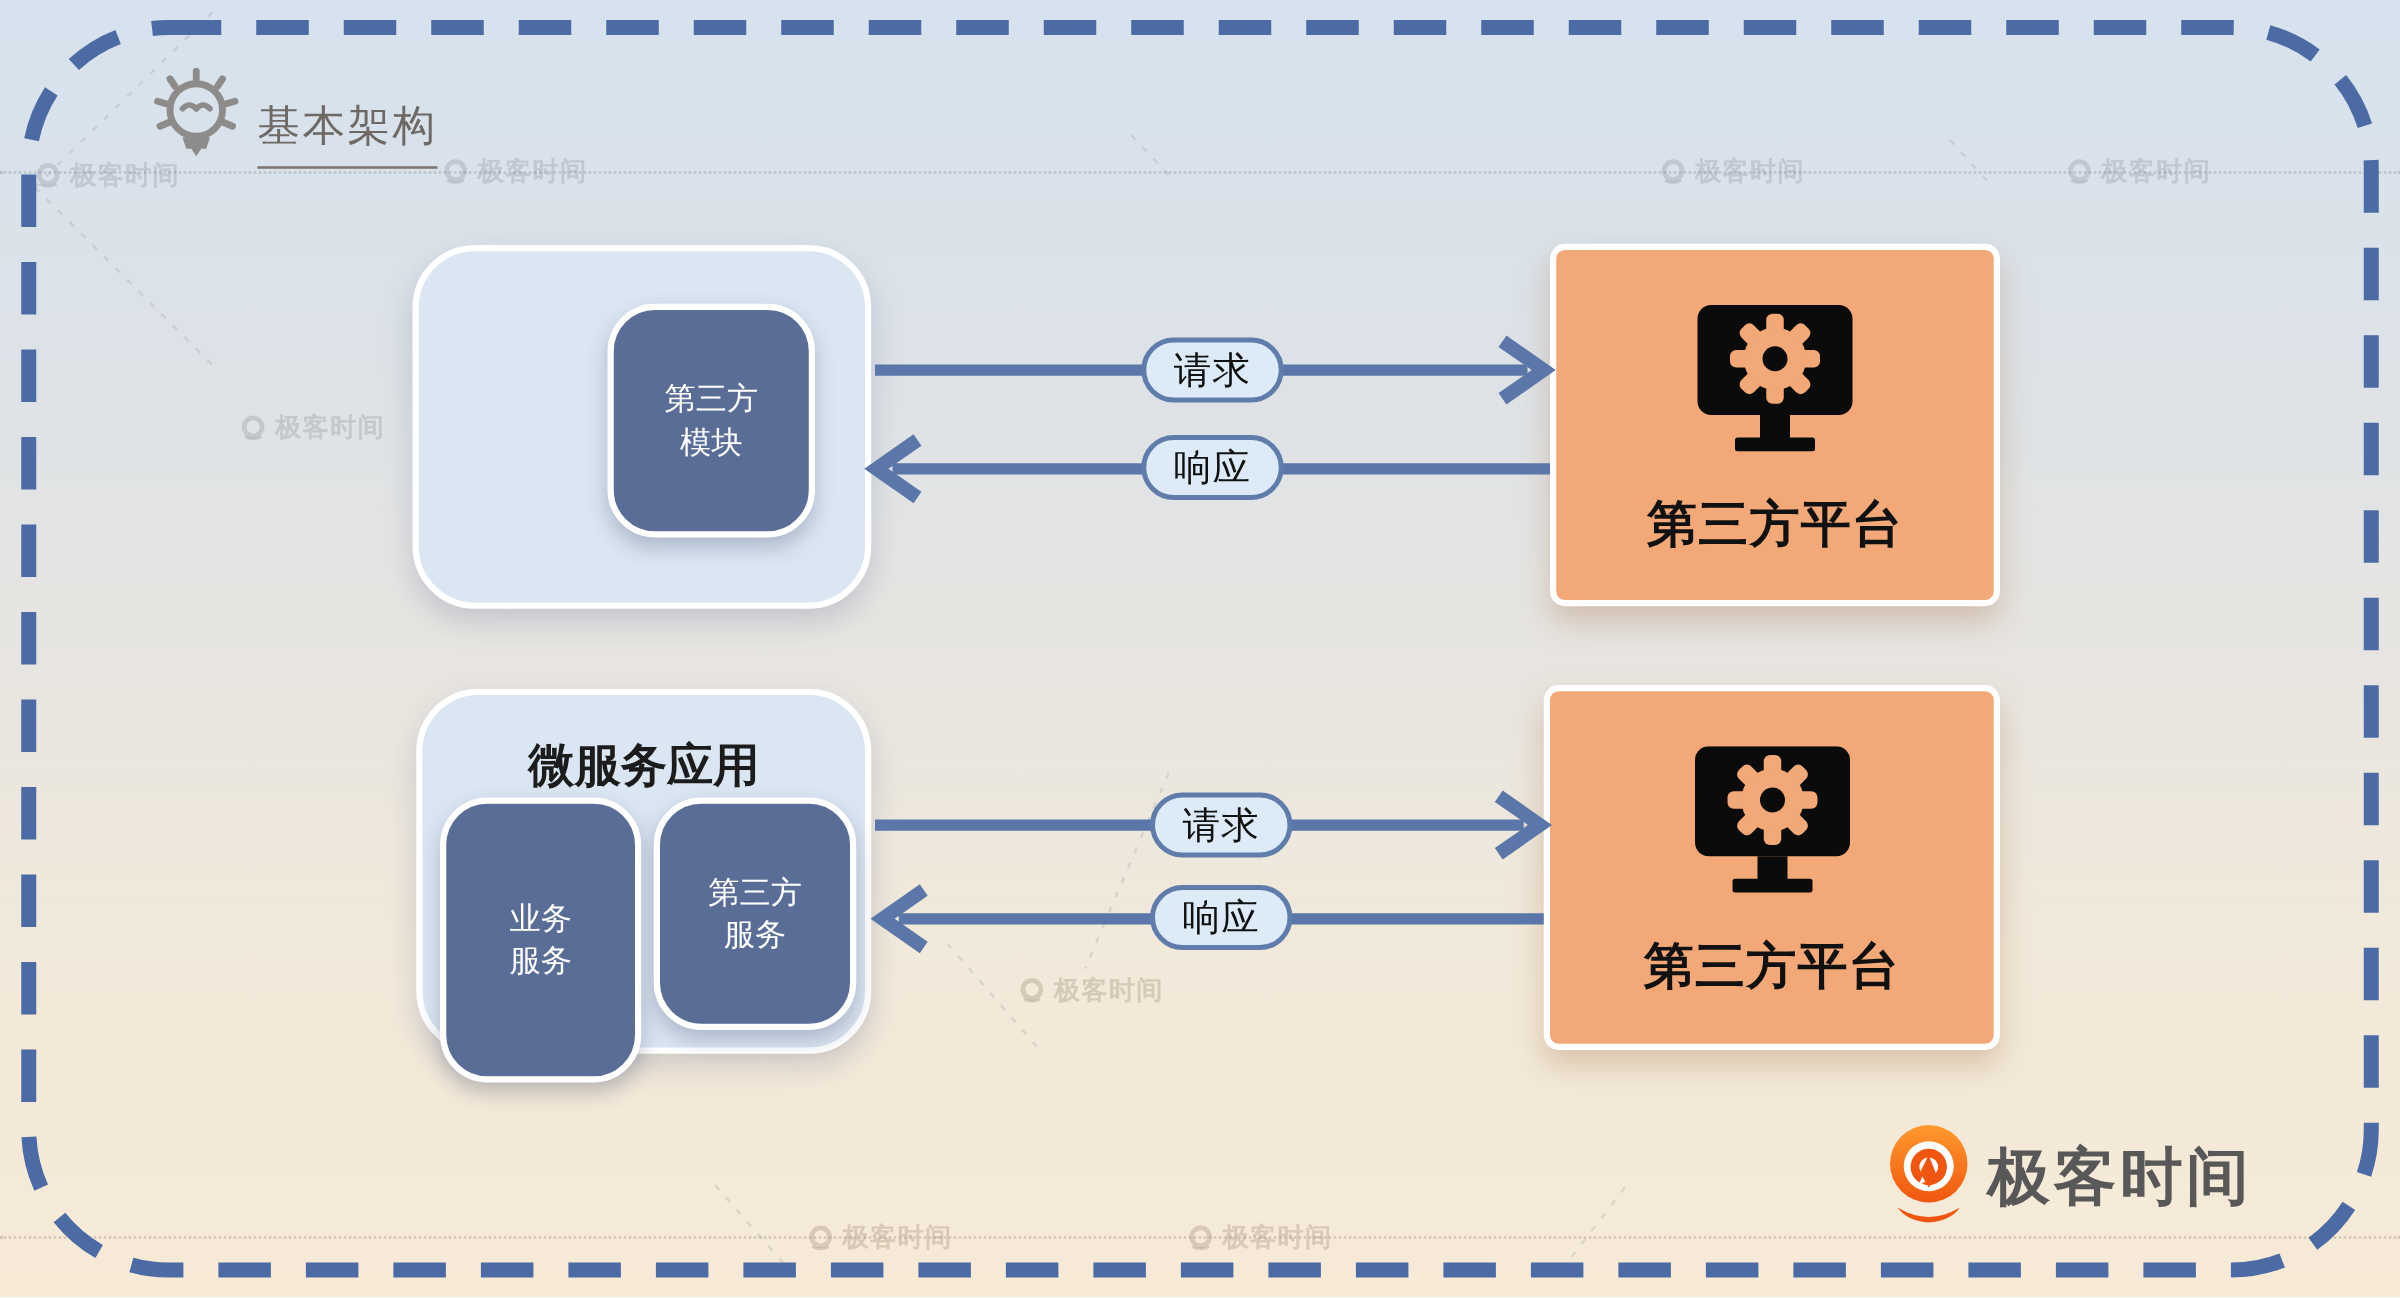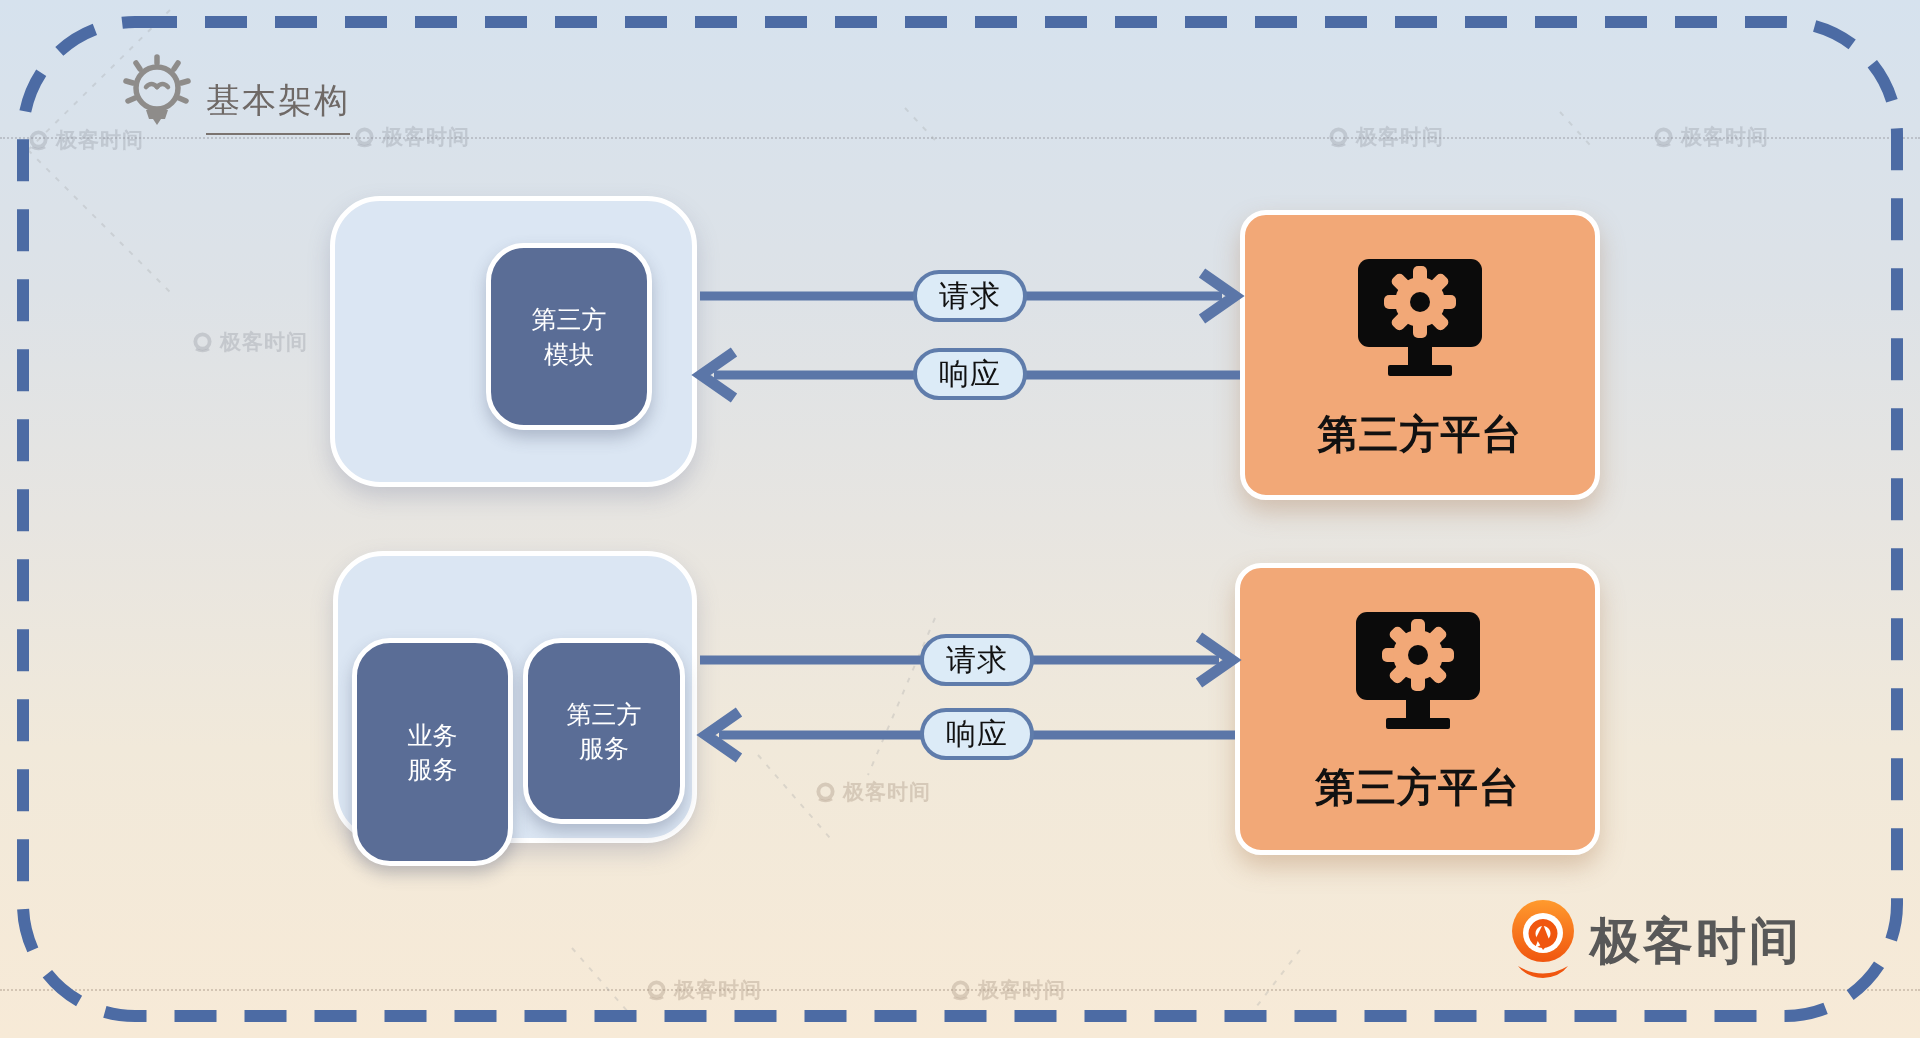--- a/index.html
+++ b/index.html
@@ -29,23 +29,23 @@
   
   .app-box{position:absolute; background:var(--appBox); border:5px solid #fff; border-radius:50px;
       box-shadow:0 10px 22px rgba(110,120,150,0.28);}
   .module-box{position:absolute; background:var(--moduleBox); border:5px solid #fff; border-radius:38px;
       display:flex; align-items:center; justify-content:center; text-align:center;
       color:#fff; font-size:25px; line-height:1.38; white-space:pre-line;
       box-shadow:0 8px 16px rgba(70,80,110,0.30);}
   .side-label{position:absolute; text-align:center; font-size:40px; font-weight:700; color:var(--ink);
       line-height:1.45; white-space:pre-line;}
   .app-title{position:absolute; text-align:center; font-size:37px; font-weight:700; color:var(--ink);}
-  .platform-box{position:absolute; background:var(--platformBox); border:5px solid #fff; border-radius:26px;
+  .platform-box{position:absolute; background:var(--platformBox); border:5px solid #fff; border-radius:12px;
       display:flex; flex-direction:column; align-items:center; padding-top:44px; gap:28px;
-      box-shadow:0 12px 24px rgba(170,120,80,0.35);margin-top:15px;}
+      box-shadow:0 12px 24px rgba(170,120,80,0.35);}
   .platform-label{font-size:40px; font-weight:700; color:#111; letter-spacing:1px;}
   
   .pill{position:absolute; width:114px; height:52px; background:var(--pillBg);
       border:4px solid var(--pillBorder); border-radius:27px;
       display:flex; align-items:center; justify-content:center;
       font-size:30px; color:#111; letter-spacing:1px;}
   
   .brand{position:absolute; left:1510px; top:898px; display:flex; align-items:center; gap:14px;}
   .brand-text{font-size:50px; font-weight:700; color:var(--brandInk); letter-spacing:3px;}
 </style>
@@ -161,20 +161,21 @@
         <circle r="25"></circle>
         <circle r="10" fill="#0b0b0b"></circle>
       </g>
       <rect x="62" y="88" width="24" height="20" fill="#0b0b0b"></rect>
       <rect x="42" y="106" width="64" height="11" rx="2" fill="#0b0b0b"></rect>
     </svg>
     <div class="platform-label">第三方平台</div>
   </div>
 
   <div class="app-box" style="left:333px; top:551px; width:364px; height:292px;"></div>
+  <div class="app-title" style="left:333px; top:588px; width:364px;">微服务应用</div>
   <div class="module-box" style="left:352px; top:638px; width:161px; height:228px;">业务
 服务</div>
   <div class="module-box" style="left:523px; top:638px; width:162px; height:186px;">第三方
 服务</div>
 
   <div class="platform-box" style="left:1235px; top:548px; width:365px; height:292px;">
     <svg width="148" height="120" viewBox="0 0 148 120">
       <rect x="12" y="0" width="124" height="88" rx="11" fill="#0b0b0b"></rect>
       <g transform="translate(74,43)" fill="#f2a877">
         <g>

